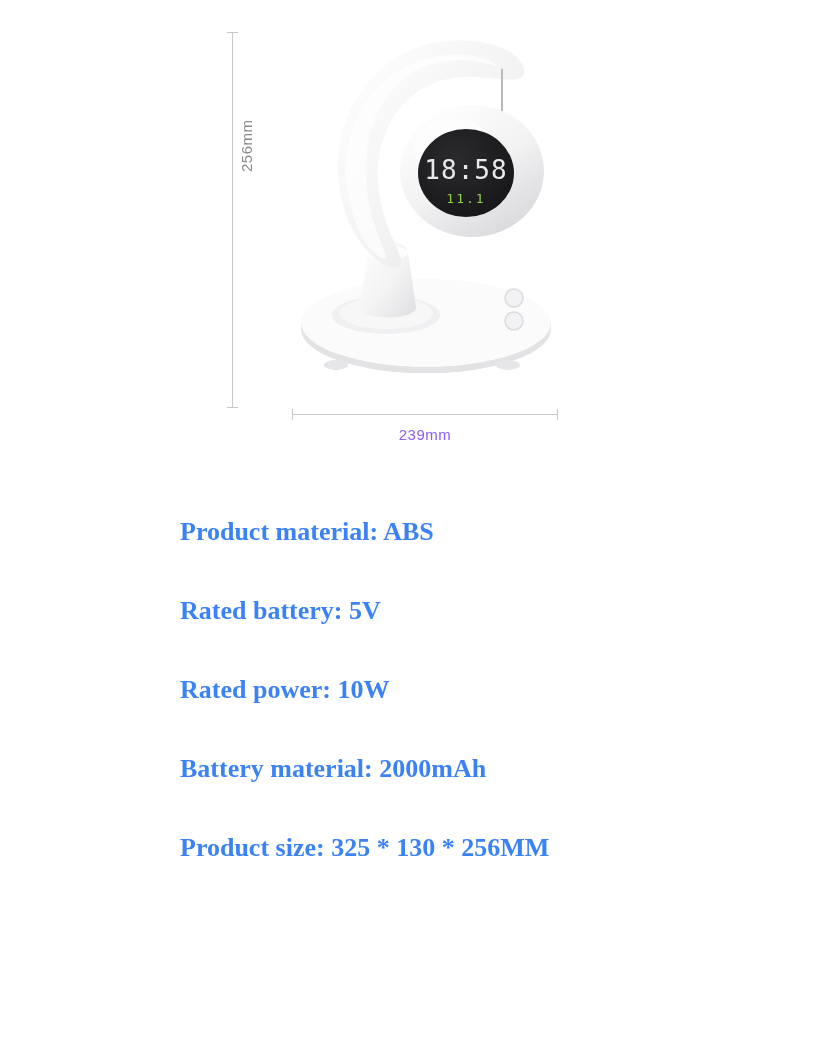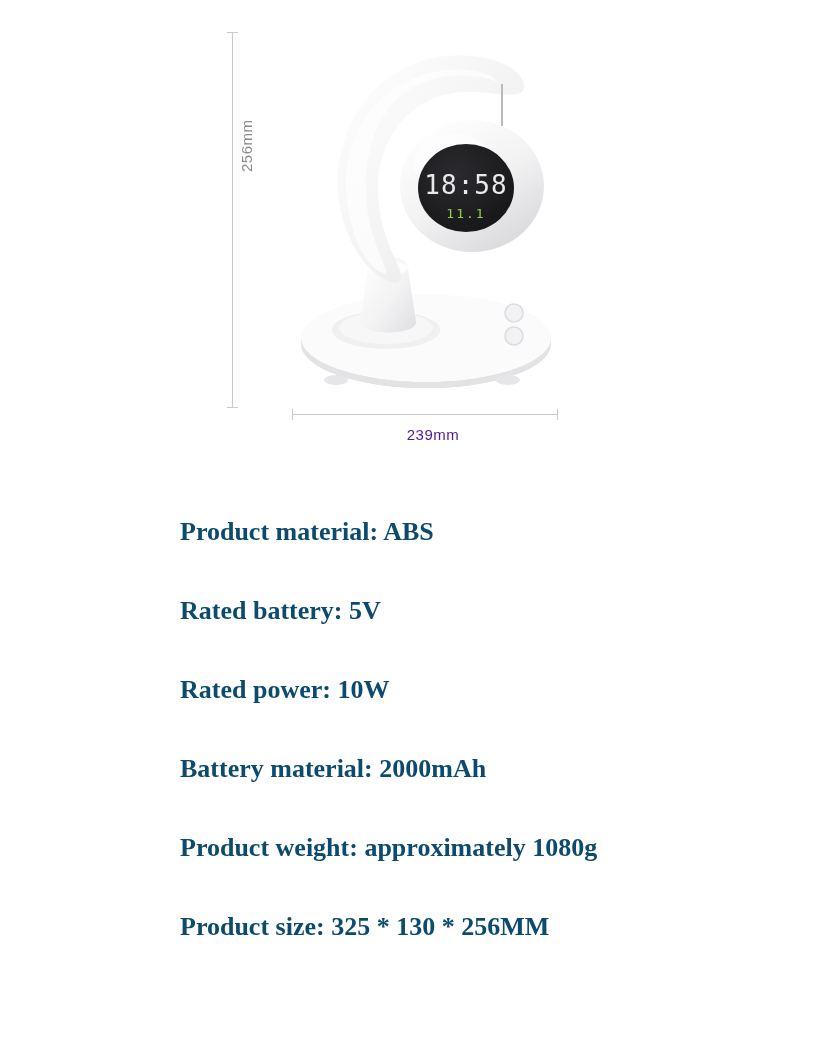--- a/index.html
+++ b/index.html
@@ -79,52 +79,52 @@
     top: -5px;
     width: 1px;
     height: 11px;
     background: #c9c9c9;
   }
   .dim-h::before { left: 0; }
   .dim-h::after  { right: 0; }
 
   .dim-h-label {
     position: absolute;
-    left: 300px;
+    left: 292px;
     top: 426px;
     width: 266px;
     text-align: center;
     font-size: 15px;
-    color: #4c1d95;
+    color: #8b5cf6;
     letter-spacing: 0.5px;
     font-family: "Liberation Sans", sans-serif;
   }
 
   
   .lamp {
     position: absolute;
     left: 276px;
-    top: 22px;
+    top: 7px;
     width: 300px;
     height: 380px;
   }
   .lamp svg { display: block; }
 
   
   .spec-list {
     position: absolute;
     left: 0;
     top: 492px;
     width: 828px;
   }
   .spec-item {
     font-family: "Liberation Serif", serif;
     font-weight: bold;
     font-size: 26px;
-    color: #0c4a6e;
+    color: #3b82f6;
     padding: 0 0 0 180px;
     height: 79px;
     line-height: 79px;
     white-space: nowrap;
   }
 </style>
 </head>
 <body>
 
 <div class="page">
@@ -202,17 +202,16 @@
         <circle cx="238" cy="314" r="9" fill="#f2f2f4" stroke="#dcdce0" stroke-width="1.5"></circle>
       </svg>
     </div>
   </div>
 
   <div class="spec-list">
     <div class="spec-item">Product material: ABS</div>
     <div class="spec-item">Rated battery: 5V</div>
     <div class="spec-item">Rated power: 10W</div>
     <div class="spec-item">Battery material: 2000mAh</div>
-    <div class="spec-item">Product weight: approximately 1080g</div>
     <div class="spec-item">Product size: 325 * 130 * 256MM</div>
   </div>
 
 </div>
 
 </body></html>

